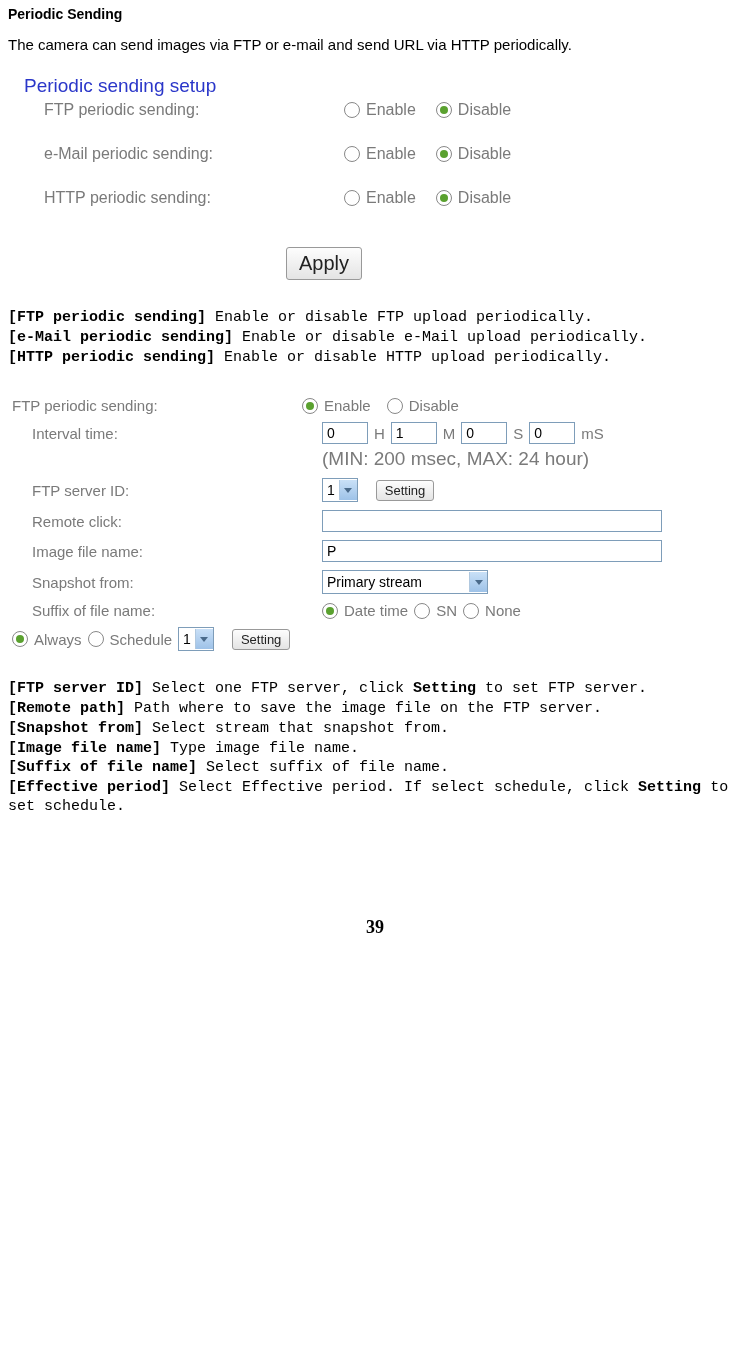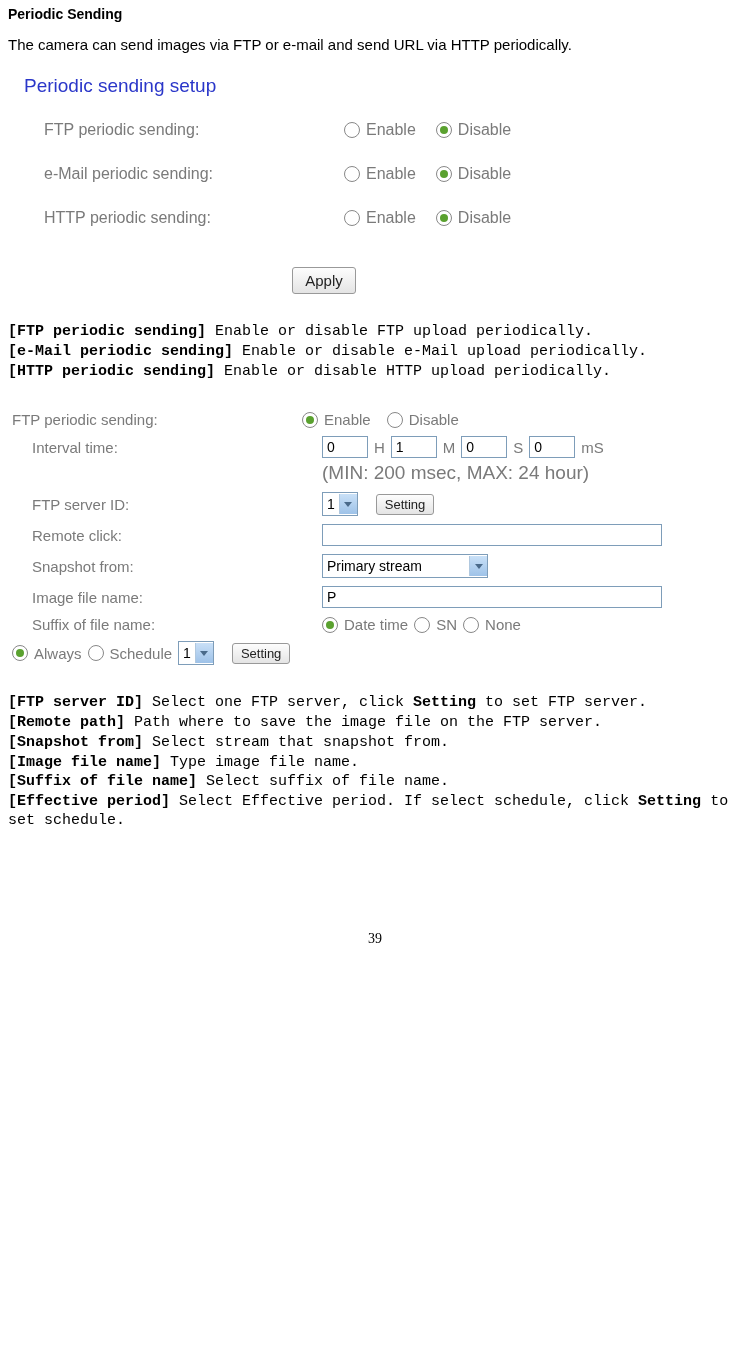--- a/index.html
+++ b/index.html
@@ -21,21 +21,21 @@
   }
   .panel {
     margin: 8px 0 28px 16px;
     font-family: Verdana, Arial, sans-serif;
     color: #7a7a7a;
     font-size: 16px;
   }
   .panel-title {
     color: #2a36c9;
     font-size: 19px;
-    margin-bottom: 24px;
+    margin-bottom: 4px;
   }
   .setup-row {
     display: flex;
     align-items: center;
     margin-bottom: 26px;
   }
   .setup-row .lbl {
     width: 300px;
     padding-left: 20px;
   }
@@ -62,21 +62,21 @@
     background: #5aa12f;
     border-radius: 50%;
   }
   .btn {
     display: inline-block;
     padding: 4px 12px;
     background: linear-gradient(#fdfdfd, #e4e4e4);
     border: 1px solid #999;
     border-radius: 3px;
     font-family: Arial, sans-serif;
-    font-size: 15px;
+    font-size: 20px;
     color: #222;
     cursor: pointer;
   }
   .btn.small {
     padding: 2px 8px;
     font-size: 13px;
   }
   .apply-wrap {
     text-align: center;
     margin: 40px 0 10px 0;
@@ -152,22 +152,23 @@
   }
   .opts2 {
     display: flex;
     align-items: center;
     gap: 6px;
     flex-wrap: wrap;
   }
   .pagenum {
     text-align: center;
     font-family: "Times New Roman", serif;
-    font-size: 14px;
+    font-size: 18px;
     margin-top: 100px;
+    font-weight: bold;
   }
 </style>
 </head>
 <body>
 
 <h2>Periodic Sending</h2>
 <p class="intro">The camera can send images via FTP or e-mail and send URL via HTTP periodically.</p>
 
 <div class="panel">
   <div class="panel-title">Periodic sending setup</div>
@@ -257,33 +258,33 @@
   </div>
 
   <div class="p2row">
     <div class="lbl">Remote click:</div>
     <div class="opts2">
       <input class="txt wide" value="" style="">
     </div>
   </div>
 
   <div class="p2row">
+    <div class="lbl">Image file name:</div>
+    <div class="opts2">
+      <input class="txt wide" value="P" style="">
+    </div>
+  </div>
+
+  <div class="p2row">
     <div class="lbl">Snapshot from:</div>
     <div class="opts2">
       <span class="selwrap" style="width:160px;justify-content:space-between;">
         <span>Primary stream</span>
         <span class="arrow"></span>
       </span>
-    </div>
-  </div>
-
-  <div class="p2row">
-    <div class="lbl">Image file name:</div>
-    <div class="opts2">
-      <input class="txt wide" value="P" style="">
     </div>
   </div>
 
   <div class="p2row">
     <div class="lbl">Suffix of file name:</div>
     <div class="opts2">
       <span class="radio selected"></span>
       <span>Date time</span>
       <span class="radio"></span>
       <span>SN</span>

